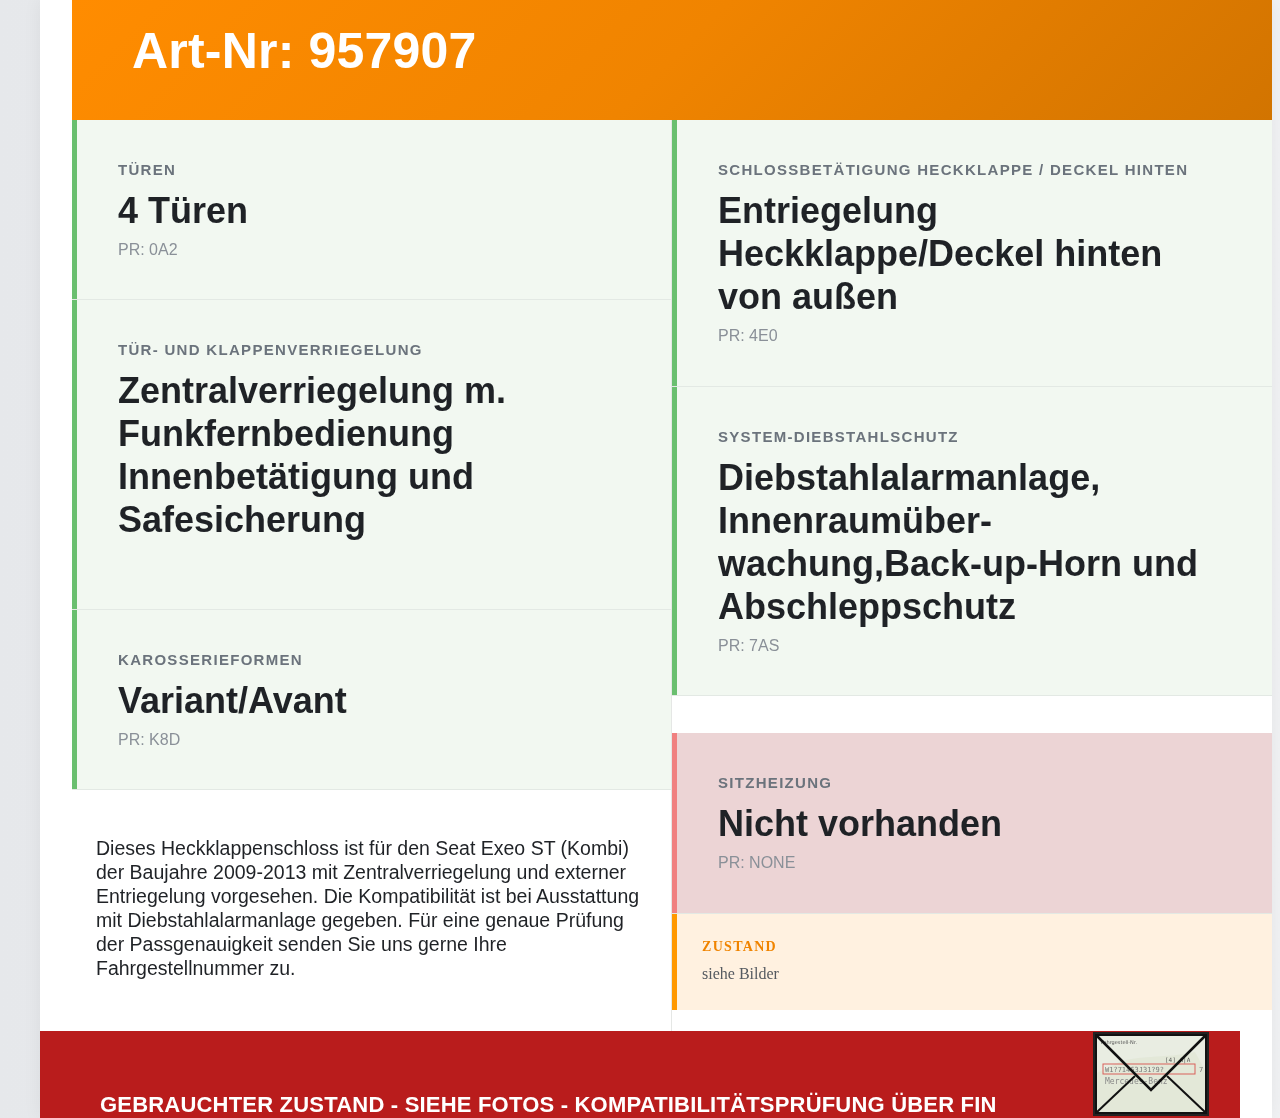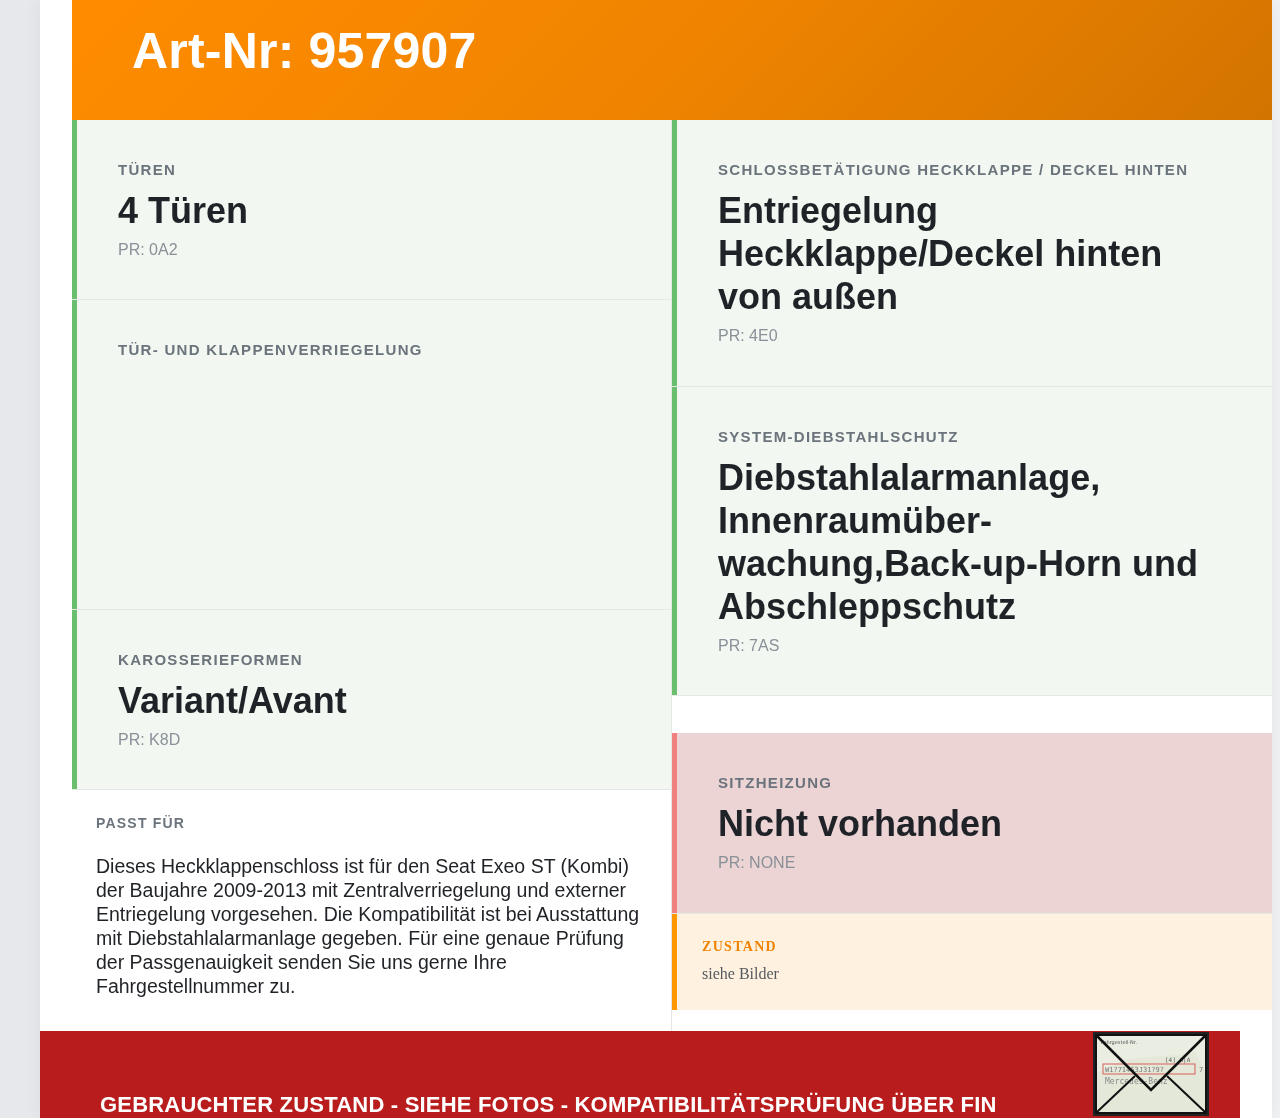--- a/index.html
+++ b/index.html
@@ -100,28 +100,28 @@
 
   <div class="grid">
     <div class="col col-left">
       <div class="card c1">
         <div class="label">TÜREN</div>
         <div class="value">4 Türen</div>
         <div class="pr">PR: 0A2</div>
       </div>
       <div class="card c2">
         <div class="label">TÜR- UND KLAPPENVERRIEGELUNG</div>
+        <div class="value">Zentralverriegelung m. Funkfernbedienung Innenbetätigung und Safesicherung</div>
       </div>
       <div class="card c3">
         <div class="label">KAROSSERIEFORMEN</div>
         <div class="value">Variant/Avant</div>
         <div class="pr">PR: K8D</div>
       </div>
       <div class="passt">
-        <div class="label">PASST FÜR</div>
         <div class="text">Dieses Heckklappenschloss ist für den Seat Exeo ST (Kombi) der Baujahre 2009-2013 mit Zentralverriegelung und externer Entriegelung vorgesehen. Die Kompatibilität ist bei Ausstattung mit Diebstahlalarmanlage gegeben. Für eine genaue Prüfung der Passgenauigkeit senden Sie uns gerne Ihre Fahrgestellnummer zu.</div>
       </div>
     </div>
 
     <div class="col col-right">
       <div class="card r1">
         <div class="label">SCHLOSSBETÄTIGUNG HECKKLAPPE / DECKEL HINTEN</div>
         <div class="value">Entriegelung Heckklappe/Deckel hinten von außen</div>
         <div class="pr">PR: 4E0</div>
       </div>

